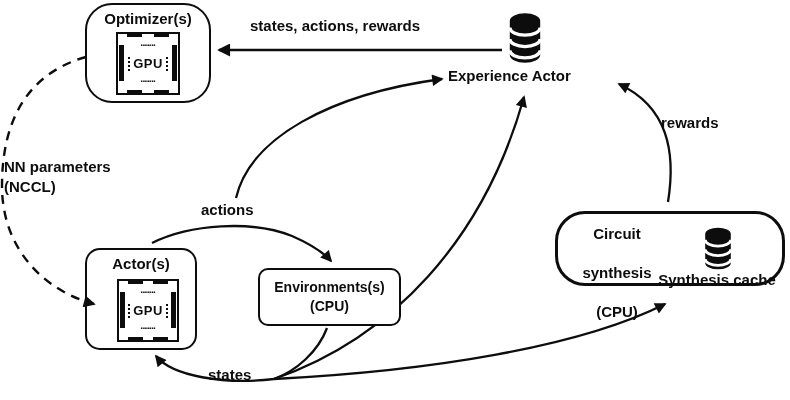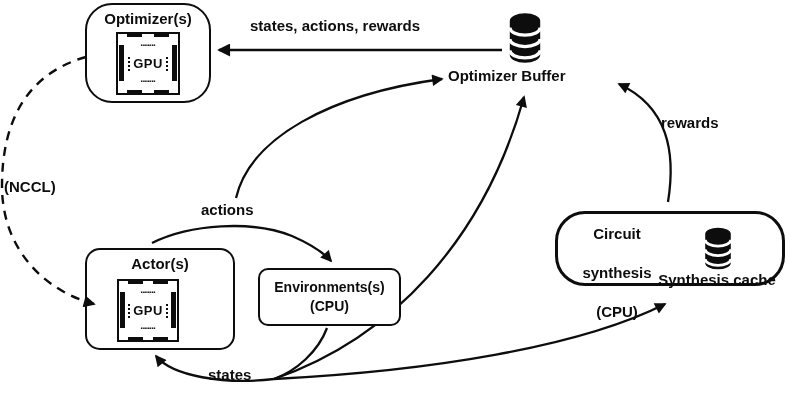--- a/index.html
+++ b/index.html
@@ -90,21 +90,21 @@
         <i class="pin pl"></i>
         <i class="pin pr"></i>
       <div class="chip-ring">
         <span class="chip-dotrow"></span>
         <span class="chip-label">GPU</span>
         <span class="chip-dotrow"></span>
       </div>
     </div>
   </div>
 
-  <div class="node" style="left:85px; top:248px; width:150px; height:102px; border-radius:15px;">
+  <div class="node" style="left:85px; top:248px; width:112px; height:102px; border-radius:15px;">
     <div class="node-title">Actor(s)</div>
     <div class="chip" style="left:30px; top:29px; width:62px; height:63px;">
       <i class="pin pt1"></i>
         <i class="pin pt2"></i>
         <i class="pin pb1"></i>
         <i class="pin pb2"></i>
         <i class="pin pl"></i>
         <i class="pin pr"></i>
       <div class="chip-ring">
         <span class="chip-dotrow"></span>
@@ -133,24 +133,24 @@
     </svg>
     <div class="cache-label">Synthesis cache</div>
   </div>
 
   <svg class="db" style="left:506px; top:11px;" width="38" height="54" viewBox="0 0 40 54">
     <path d="M4,9 a16,8 0 0 1 32,0 V45 a16,8 0 0 1 -32,0 Z" fill="#0d0d0d"></path>
     <path d="M4,16 a16,8 0 0 0 32,0" stroke="#ffffff" stroke-width="3.5" fill="none"></path>
     <path d="M4,28 a16,8 0 0 0 32,0" stroke="#ffffff" stroke-width="3.5" fill="none"></path>
     <path d="M4,40 a16,8 0 0 0 32,0" stroke="#ffffff" stroke-width="3.5" fill="none"></path>
   </svg>
-  <div class="lbl" style="left:448px; top:67px; width:160px;">Optimizer Buffer</div>
+  <div class="lbl" style="left:448px; top:67px; width:160px;">Experience Actor</div>
 
   <div class="lbl" style="left:250px; top:17px; width:204px;">states, actions, rewards</div>
-  <div class="lbl lbl2" style="left:4px; top:157px; width:128px;"><br><span>(NCCL)</span></div>
+  <div class="lbl lbl2" style="left:4px; top:157px; width:128px;"><span>NN parameters</span><br><span>(NCCL)</span></div>
   <div class="lbl" style="left:201px; top:201px; width:68px;">actions</div>
   <div class="lbl" style="left:661px; top:114px; width:74px;">rewards</div>
   <div class="lbl" style="left:208px; top:366px; width:62px;">states</div>
 
   <svg class="wires-over" width="790" height="400" viewBox="0 0 790 400">
     <defs>
       <marker id="arr2" viewBox="0 0 10 10" refX="8.5" refY="5" markerWidth="5.5" markerHeight="5" orient="auto-start-reverse">
         <path d="M0,0 L10,5 L0,10 z" fill="#0d0d0d"></path>
       </marker>
     </defs>

